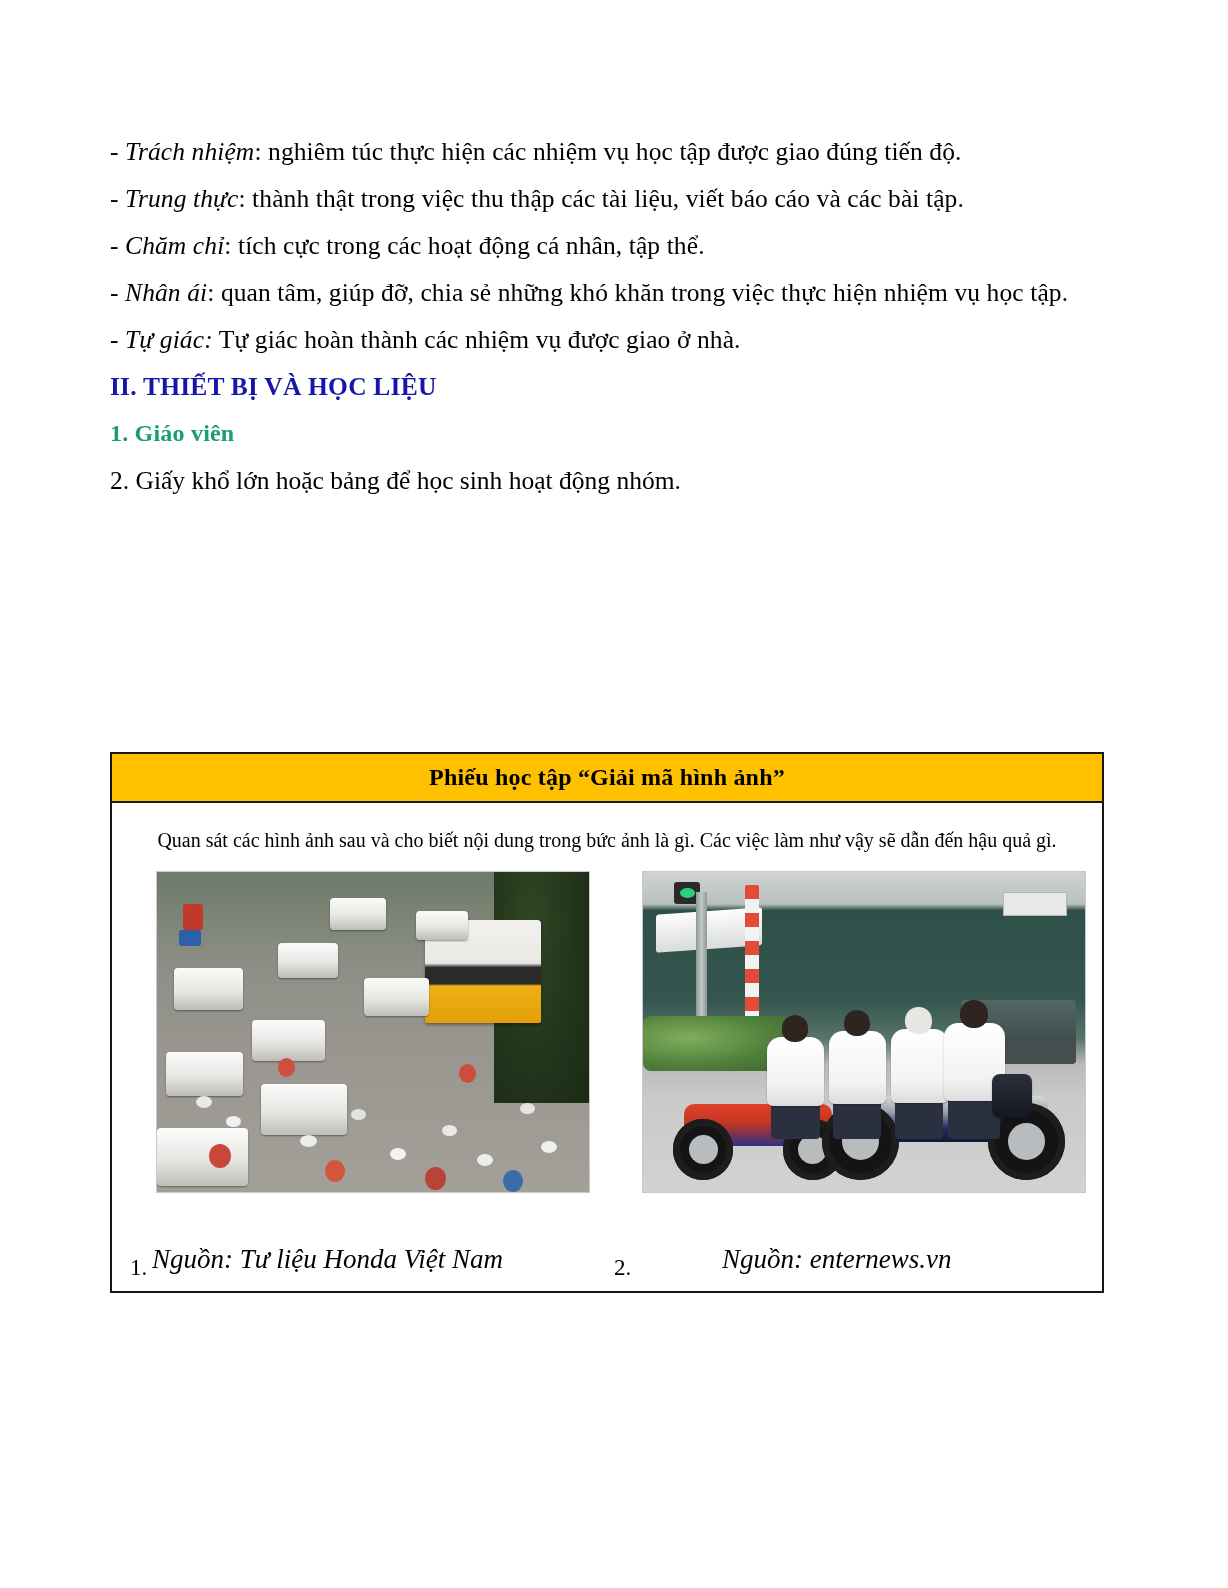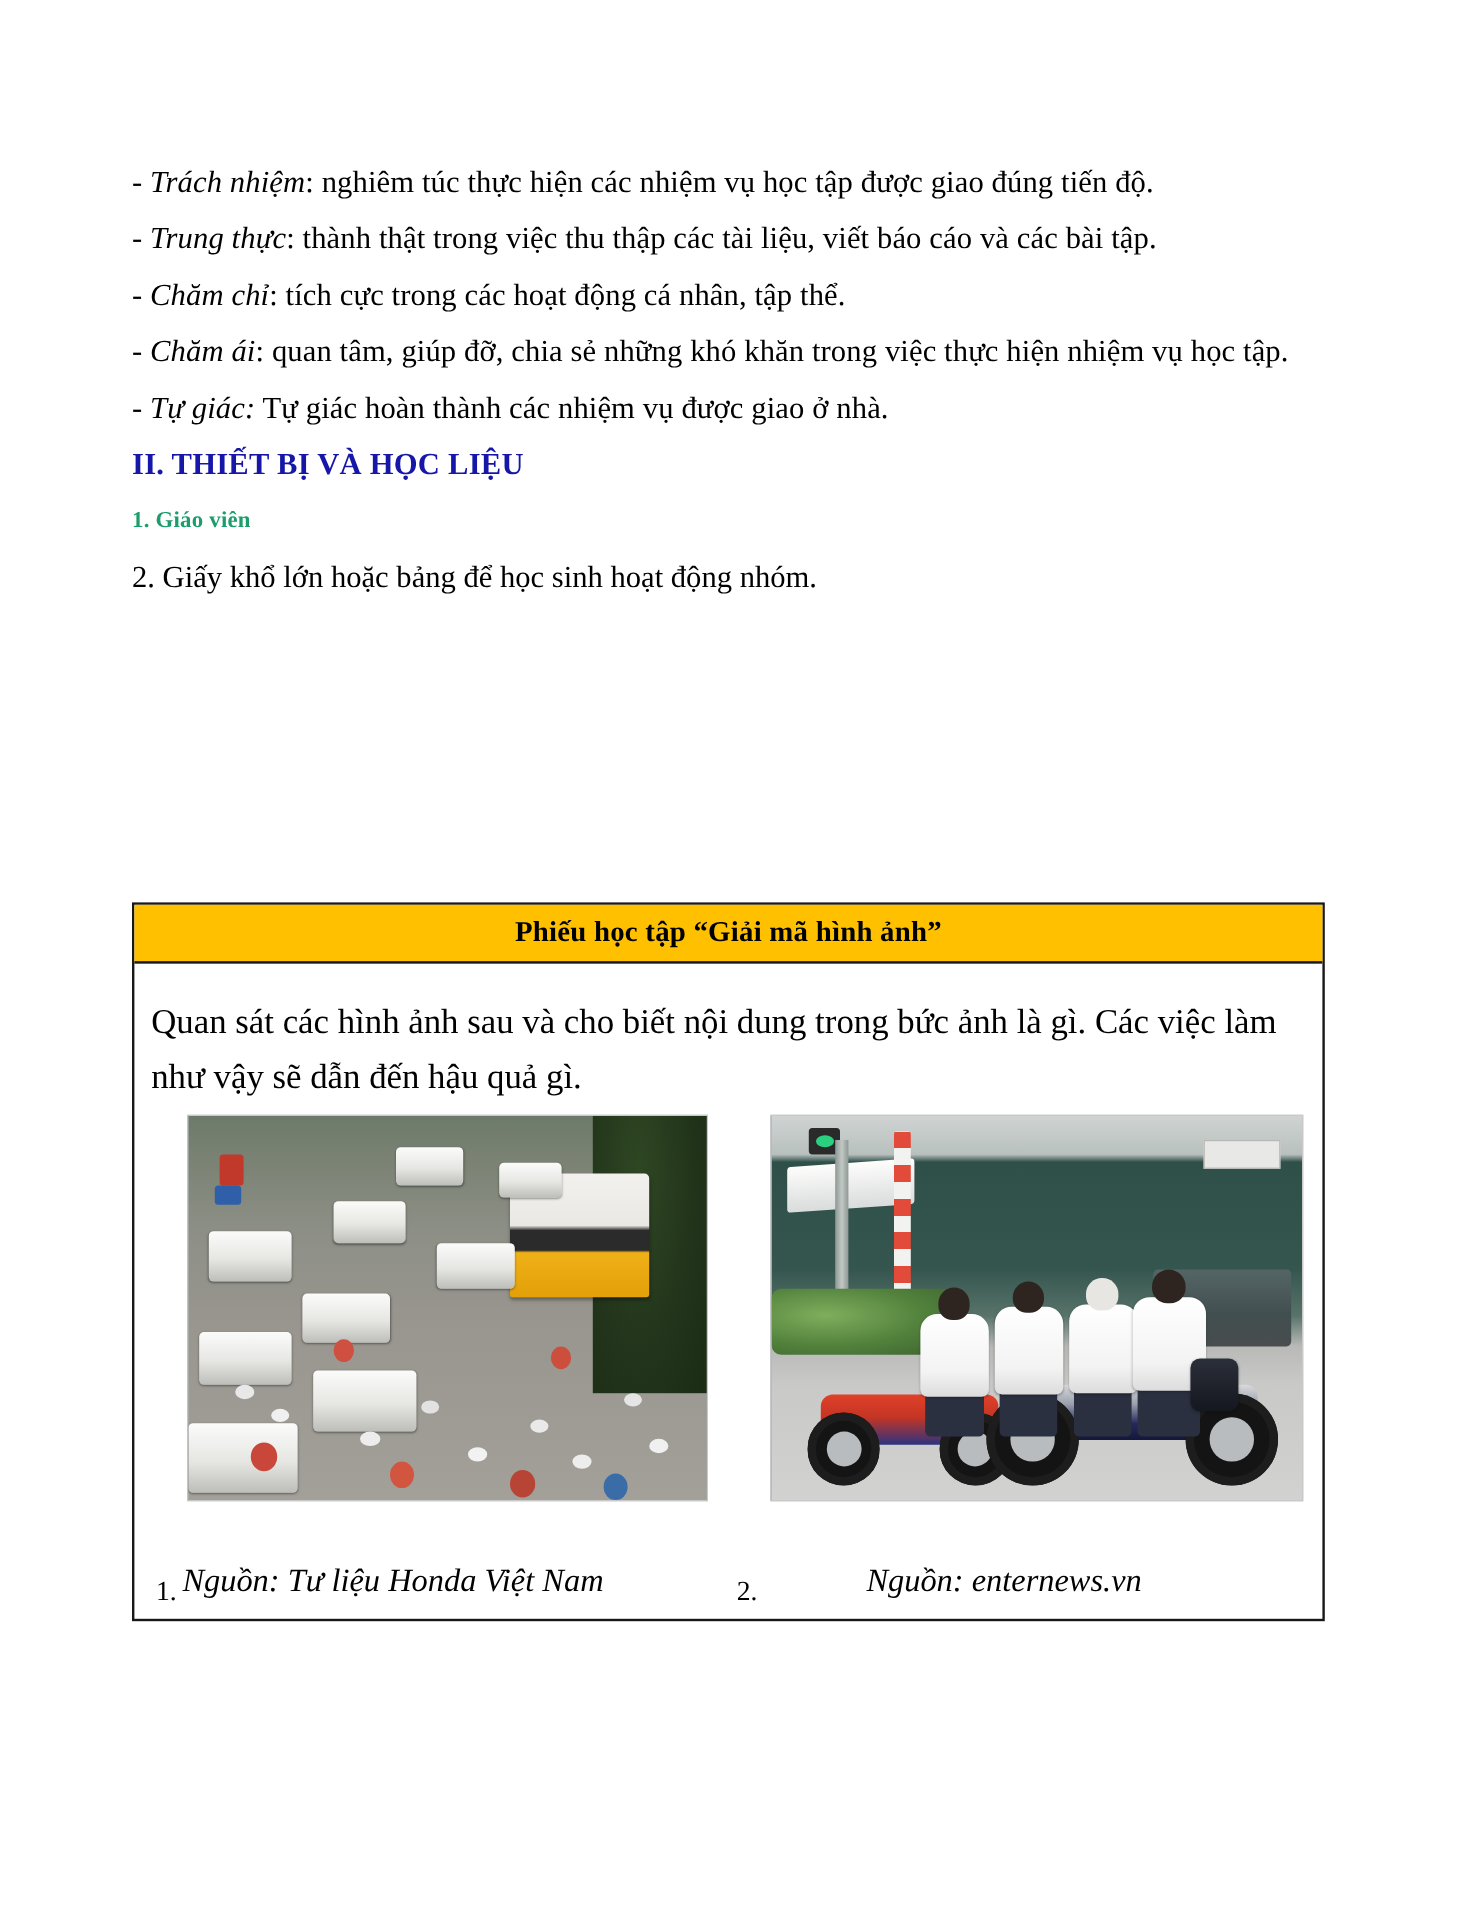--- a/index.html
+++ b/index.html
@@ -49,21 +49,21 @@
   
   .h-major {
     font-size: 25.5px;
     line-height: 47px;
     font-weight: bold;
     color: #1616a8;
     margin: 0;
     letter-spacing: 0.2px;
   }
   .h-minor {
-    font-size: 19px;
+    font-size: 24px;
     line-height: 47px;
     font-weight: bold;
     color: #1b9e6c;
     margin: 0;
     letter-spacing: 0.2px;
   }
 
   .numline {
     font-size: 25.5px;
     line-height: 47px;
@@ -87,24 +87,24 @@
     font-size: 24px;
     font-weight: bold;
     padding: 10px 0 11px 0;
     letter-spacing: 0.2px;
     line-height: 1.1;
   }
   .ws-body {
     padding: 10px 14px 8px 14px;
   }
   .ws-instruction {
-    font-size: 29px;
+    font-size: 20px;
     line-height: 46px;
-    margin: 16px 0 4px 0;
-    text-align: left;
+    margin: 4px 0 4px 0;
+    text-align: center;
   }
 
   
   .figures {
     position: relative;
     height: 360px;
     margin-top: 8px;
   }
   .fig {
     position: absolute;
@@ -333,21 +333,21 @@
 
   <div class="content">
 
 
     <p class="para"><span class="lead">- Trách nhiệm</span><span>: nghiêm túc thực hiện các nhiệm vụ học tập được giao đúng tiến độ.</span></p>
 
     <p class="para"><span class="lead">- Trung thực</span><span>: thành thật trong việc thu thập các tài liệu, viết báo cáo và các bài tập.</span></p>
 
     <p class="para"><span class="lead">- Chăm chỉ</span><span>: tích cực trong các hoạt động cá nhân, tập thể.</span></p>
 
-    <p class="para"><span class="lead">- Chăm ái</span><span>: quan tâm, giúp đỡ, chia sẻ những khó khăn trong việc thực hiện nhiệm vụ học tập.</span></p>
+    <p class="para"><span class="lead">- Nhân ái</span><span>: quan tâm, giúp đỡ, chia sẻ những khó khăn trong việc thực hiện nhiệm vụ học tập.</span></p>
 
     <p class="para"><span class="lead">- Tự giác:</span><span> Tự giác hoàn thành các nhiệm vụ được giao ở nhà.</span></p>
 
     <p class="h-major">II. THIẾT BỊ VÀ HỌC LIỆU</p>
 
     <p class="h-minor">1. Giáo viên</p>
 
     <p class="numline">2. Giấy khổ lớn hoặc bảng để học sinh hoạt động nhóm.</p>
   </div>
 

